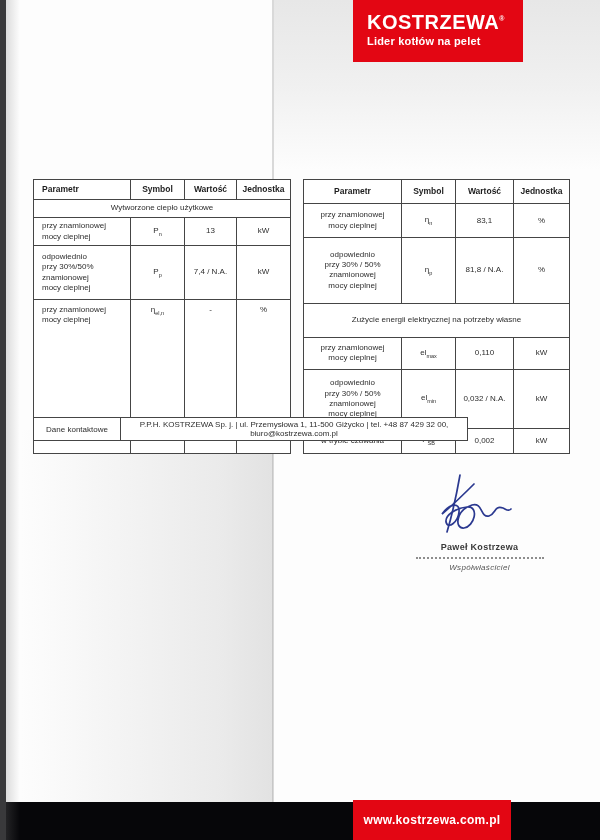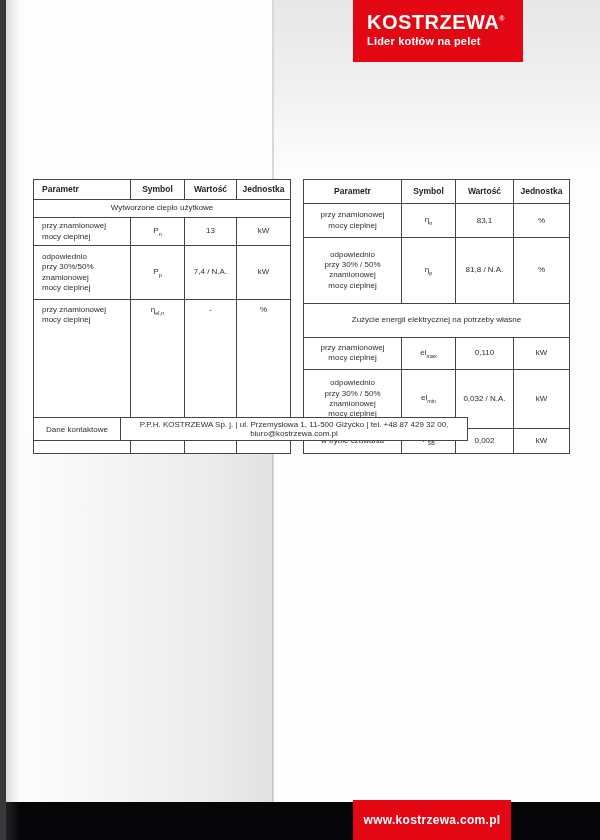--- a/index.html
+++ b/index.html
@@ -172,19 +172,28 @@
 
   <table class="contact">
     <tbody>
         <tr>
       <td class="contact-label">Dane kontaktowe</td>
       <td>P.P.H. KOSTRZEWA Sp. j.  |  ul. Przemysłowa 1, 11-500 Giżycko  |  tel. +48 87 429 32 00, biuro@kostrzewa.com.pl</td>
     </tr>
   </tbody>
     </table>
 
+  <div class="signature">
+    <svg class="sig-svg" width="100" height="68" viewBox="0 0 100 68">
+      <path d="M30,3 C27,20 23,40 17,60" stroke="#2b3990" stroke-width="1.7" fill="none" stroke-linecap="round"></path>
+      <path d="M44,12 C34,22 24,32 12,42 C20,31 30,30 29,40 C28,50 18,58 16,50 C15,43 26,36 37,35 C50,34 44,55 34,56 C24,57 26,38 42,33 C53,30 50,46 59,44 C66,42 64,33 73,36 C76,37 78,40 81,37" stroke="#2b3990" stroke-width="1.7" fill="none" stroke-linecap="round"></path>
+    </svg>
+    <div class="sig-name">Paweł Kostrzewa</div>
+    <div class="sig-dots"></div>
+    <div class="sig-role">Współwłaściciel</div>
+  </div>
 
   <div class="bottom-bar"></div>
   <div class="url-block">
     <span class="url-text">www.kostrzewa.com.pl</span>
   </div>
 
 </div>
 
 </body></html>

